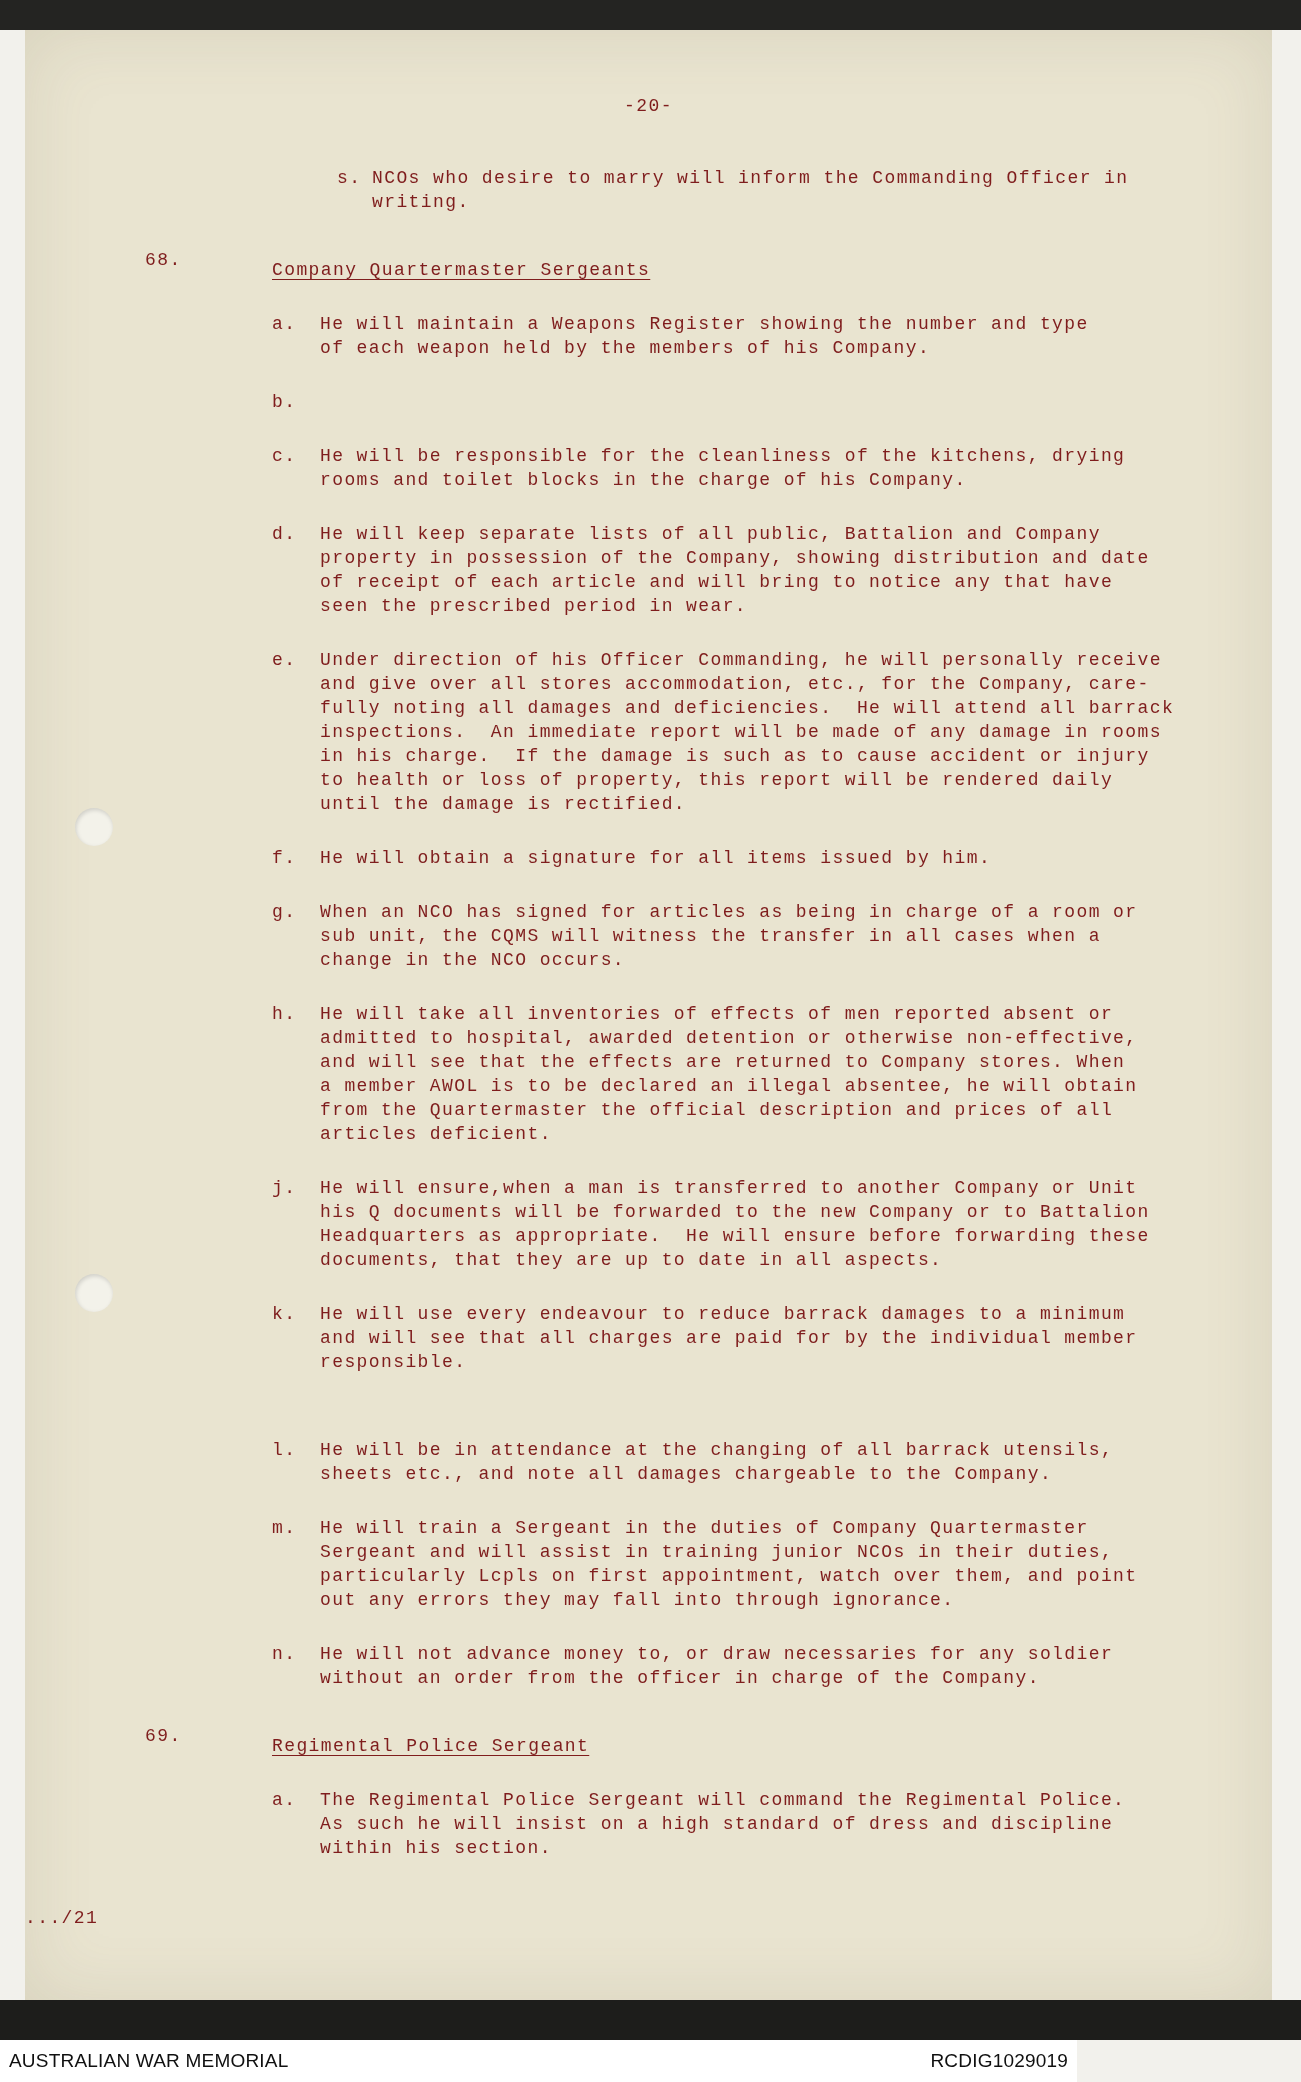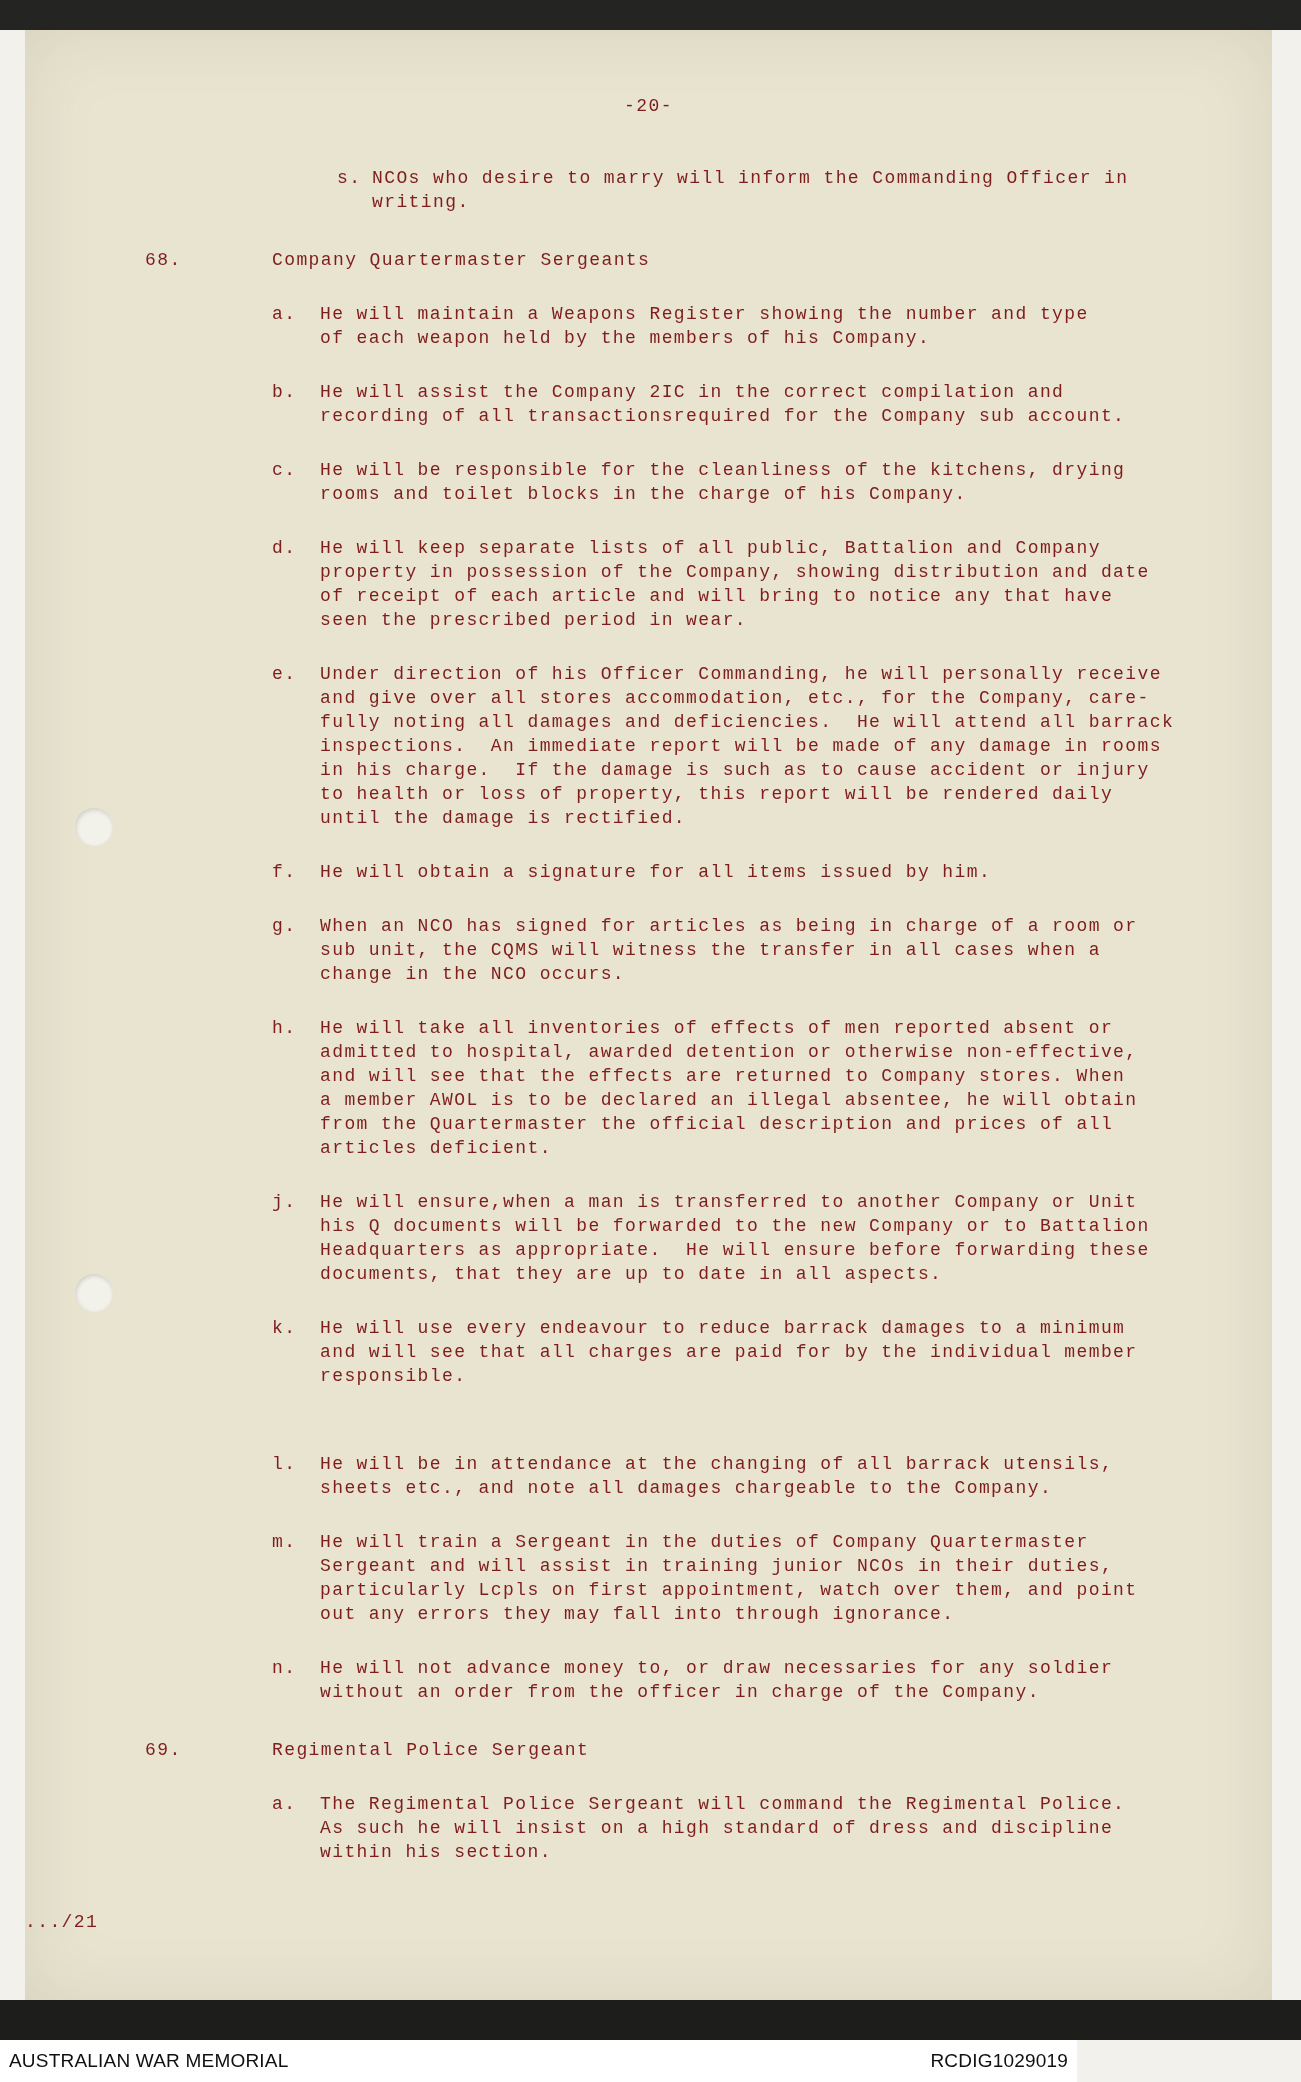--- a/index.html
+++ b/index.html
@@ -56,21 +56,23 @@
   .intro-item {
     display:flex; margin-top:48px; padding-left:312px;
   }
   .intro-item .item-letter { width:35px; flex:none; }
 
   .section-head {
     display:flex; margin-top:34px; margin-left:120px;
   }
   .sec-num { width:127px; flex:none; }
   .sec-title {
+    text-decoration:underline;
     text-underline-offset:4px;
+    margin-top:10px;
   }
 
   .item {
     display:flex; margin-top:30px; padding-left:247px;
   }
   .item.spaced { margin-top:64px; }
   .item-letter { width:48px; flex:none; }
   .item-text { white-space:pre-wrap; max-width:900px; }
 
   .continuation {
@@ -106,22 +108,20 @@
     </div>
     <div class="items">
   <div class="item">
     <span class="item-letter">a.</span>
     <span class="item-text">He will maintain a Weapons Register showing the number and type
 of each weapon held by the members of his Company.</span>
   </div>
 
   <div class="item">
     <span class="item-letter">b.</span>
-    <span class="item-text">He will assist the Company 2IC in the correct compilation and
-recording of all transactionsrequired for the Company sub account.</span>
   </div>
 
   <div class="item">
     <span class="item-letter">c.</span>
     <span class="item-text">He will be responsible for the cleanliness of the kitchens, drying
 rooms and toilet blocks in the charge of his Company.</span>
   </div>
 
   <div class="item">
     <span class="item-letter">d.</span>

